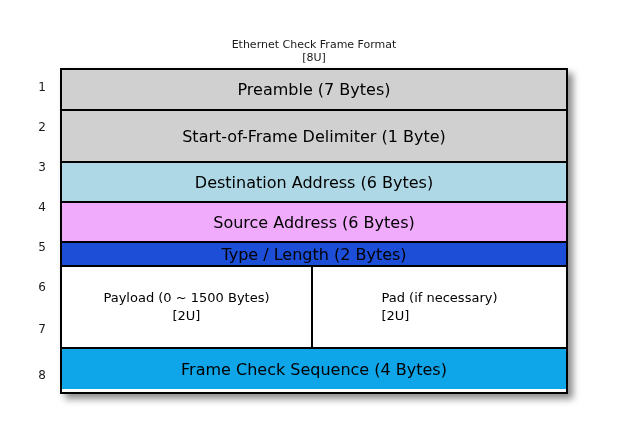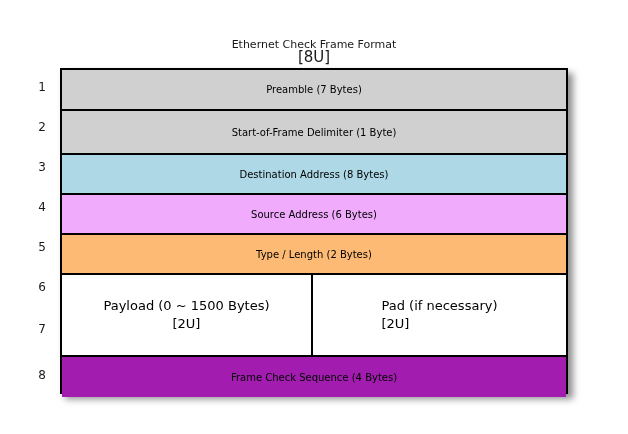--- a/index.html
+++ b/index.html
@@ -34,21 +34,21 @@
     line-height: 13px;
   }
   #title-main {
     display: block;
     font-size: 11px;
     letter-spacing: 0px;
     color: #1a1a1a;
   }
   #title-sub {
     display: block;
-    font-size: 15px;
+    font-size: 11px;
     color: #1a1a1a;
   }
 
   
   #row-index-gutter {
     position: absolute;
     left: 30px;
     top: 68px;
     width: 28px;
     height: 326px;
@@ -79,21 +79,21 @@
     box-sizing: border-box;
     border-bottom: 2px solid #000000;
     display: flex;
     align-items: center;
     justify-content: center;
   }
   .frame-row.last {
     border-bottom: none;
   }
   .cell-label {
-    font-size: 10px;
+    font-size: 16px;
     line-height: 17px;
     color: #000000;
     white-space: pre-line;
   }
 
   
   .frame-row.split {
     display: flex;
     align-items: stretch;
     justify-content: flex-start;
@@ -139,49 +139,49 @@
     <span class="row-index" style="top:254px;">7</span>
     <span class="row-index" style="top:300px;">8</span>
   </div>
 
   <div id="frame-table">
 
     <div class="frame-row" style="height:41px;background:#d0d0d0;">
       <span class="cell-label">Preamble (7 Bytes)</span>
     </div>
 
-    <div class="frame-row" style="height:44px;background:#d0d0d0;">
+    <div class="frame-row" style="height:52px;background:#d0d0d0;">
       <span class="cell-label">Start-of-Frame Delimiter (1 Byte)</span>
     </div>
 
     <div class="frame-row" style="height:40px;background:#aed8e6;">
-      <span class="cell-label">Destination Address (8 Bytes)</span>
+      <span class="cell-label">Destination Address (6 Bytes)</span>
     </div>
 
     <div class="frame-row" style="height:40px;background:#f0abfc;">
       <span class="cell-label">Source Address (6 Bytes)</span>
     </div>
 
-    <div class="frame-row" style="height:40px;background:#fdba74;">
+    <div class="frame-row" style="height:24px;background:#1d4ed8;">
       <span class="cell-label">Type / Length (2 Bytes)</span>
     </div>
 
     <div class="frame-row split" style="height:82px;background:#ffffff;">
       <div class="split-cell left">
         <div style="text-align:center;">
           <span class="sub-label">Payload (0 ~ 1500 Bytes)</span>
           <span class="sub-label">[2U]</span>
         </div>
       </div>
       <div class="split-cell right">
         <div style="">
           <span class="sub-label">Pad (if necessary)</span>
           <span class="sub-label">[2U]</span>
         </div>
       </div>
     </div>
 
-    <div class="frame-row last" style="height:40px;background:#a21caf;">
+    <div class="frame-row last" style="height:40px;background:#0ea5e9;">
       <span class="cell-label">Frame Check Sequence (4 Bytes)</span>
     </div>
 
   </div>
 </div>
 
 </body></html>

